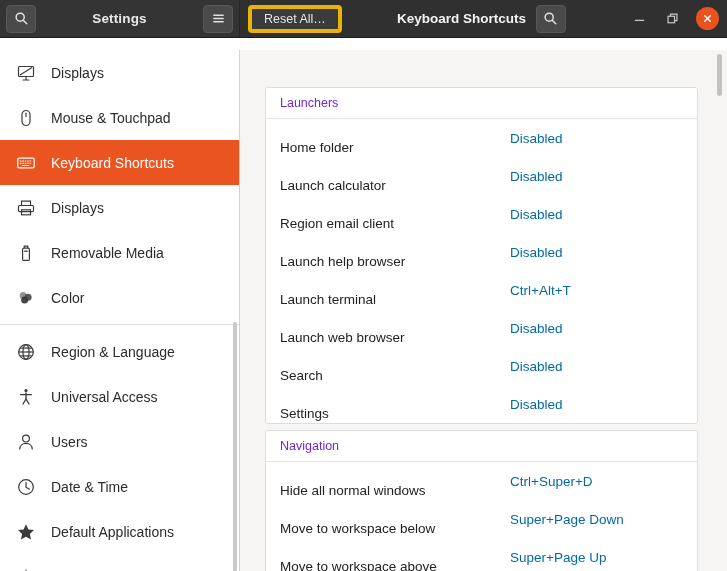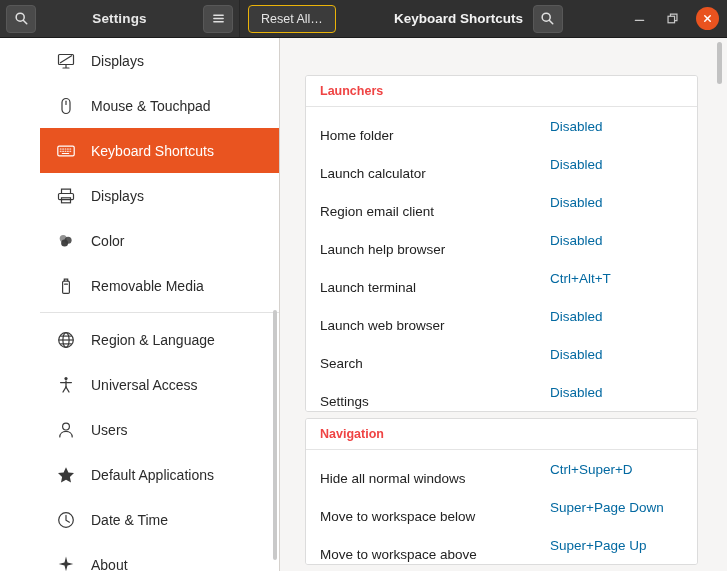--- a/index.html
+++ b/index.html
@@ -12,20 +12,21 @@
     background: #ffffff;
   }
 
   #app {
     position: relative;
     width: 727px;
     height: 571px;
     display: flex;
     flex-direction: column;
     background: #ffffff;
+    gap: 12px;
   }
 
   
   .headerbar {
     display: flex;
     height: 38px;
     min-height: 38px;
     background: #303030;
     border-bottom: 1px solid #1b1b1b;
     align-items: center;
@@ -80,21 +81,21 @@
     font-weight: bold;
     white-space: nowrap;
     margin-right: 10px;
   }
 
   .reset-btn {
     height: 28px;
     padding: 0 12px;
     border-radius: 4px;
     background: #3b3b3b;
-    border: 1px solid #eab308;
+    border: 4px solid #eab308;
     color: #e4e4e4;
     font-size: 12.5px;
     display: flex;
     align-items: center;
     cursor: pointer;
     white-space: nowrap;
   }
 
   .hb-spacer { flex: 1; }
 
@@ -126,21 +127,20 @@
   }
 
   
   .sidebar {
     width: 240px;
     min-width: 240px;
     background: #ffffff;
     border-right: 1px solid #d5d1cd;
     position: relative;
     overflow: hidden;
-    margin-left: 40px;
   }
 
   .sb-list { position: relative; }
 
   .sb-item {
     height: 45px;
     display: flex;
     align-items: center;
     padding-left: 15px;
     cursor: pointer;
@@ -205,22 +205,22 @@
     overflow: hidden;
     margin-bottom: 6px;
   }
 
   .section-header {
     height: 31px;
     display: flex;
     align-items: center;
     padding-left: 14px;
     font-size: 12.5px;
-    font-weight: bold;
-    color: #ef4444;
+    font-weight: normal;
+    color: #6d28d9;
     border-bottom: 1px solid #e4e4e4;
     background: #ffffff;
   }
 
   .row {
     height: 38px;
     display: flex;
     align-items: center;
     padding-left: 14px;
     cursor: pointer;
@@ -360,37 +360,37 @@
               <svg width="20" height="20" viewBox="0 0 20 20" fill="none" stroke="currentColor" stroke-width="1.2">
                 <path d="M5.5 7.5V3.2h9v4.3"></path>
                 <rect x="2.5" y="7.5" width="15" height="6.2" rx="1.2"></rect>
                 <rect x="5.5" y="11.8" width="9" height="5"></rect>
               </svg>
             </span>
             <span class="sb-label">Displays</span>
           </div>
           <div class="sb-item">
             <span class="sb-icon">
+              <svg width="20" height="20" viewBox="0 0 20 20" fill="none" stroke="currentColor" stroke-width="1.2">
+                <rect x="6.6" y="5.2" width="6.8" height="12.2" rx="1.2"></rect>
+                <path d="M8.3 5.2V3.1h3.4v2.1"></path>
+                <line x1="8.6" y1="8.2" x2="11.4" y2="8.2" stroke-linecap="round"></line>
+              </svg>
+            </span>
+            <span class="sb-label">Removable Media</span>
+          </div>
+          <div class="sb-item">
+            <span class="sb-icon">
               <svg width="20" height="20" viewBox="0 0 20 20" fill="currentColor">
                 <circle cx="7.2" cy="7.6" r="3.5" opacity=".55"></circle>
                 <circle cx="12.1" cy="9.2" r="3.5" opacity=".85"></circle>
                 <circle cx="8.6" cy="11.9" r="3.5" opacity=".95"></circle>
               </svg>
             </span>
             <span class="sb-label">Color</span>
-          </div>
-          <div class="sb-item">
-            <span class="sb-icon">
-              <svg width="20" height="20" viewBox="0 0 20 20" fill="none" stroke="currentColor" stroke-width="1.2">
-                <rect x="6.6" y="5.2" width="6.8" height="12.2" rx="1.2"></rect>
-                <path d="M8.3 5.2V3.1h3.4v2.1"></path>
-                <line x1="8.6" y1="8.2" x2="11.4" y2="8.2" stroke-linecap="round"></line>
-              </svg>
-            </span>
-            <span class="sb-label">Removable Media</span>
           </div>
           <div class="sb-divider"></div>
           <div class="sb-item">
             <span class="sb-icon">
               <svg width="20" height="20" viewBox="0 0 20 20" fill="none" stroke="currentColor" stroke-width="1.2">
                 <circle cx="10" cy="10" r="7.3"></circle>
                 <ellipse cx="10" cy="10" rx="3.1" ry="7.3"></ellipse>
                 <line x1="2.8" y1="10" x2="17.2" y2="10"></line>
                 <line x1="4.1" y1="6.1" x2="15.9" y2="6.1"></line>
                 <line x1="4.1" y1="13.9" x2="15.9" y2="13.9"></line>
@@ -414,34 +414,34 @@
             <span class="sb-icon">
               <svg width="20" height="20" viewBox="0 0 20 20" fill="none" stroke="currentColor" stroke-width="1.2">
                 <circle cx="10" cy="6.6" r="3.4"></circle>
                 <path d="M3.8 17c0-3.5 2.8-5.6 6.2-5.6s6.2 2.1 6.2 5.6" stroke-linecap="round"></path>
               </svg>
             </span>
             <span class="sb-label">Users</span>
           </div>
           <div class="sb-item">
             <span class="sb-icon">
+              <svg width="20" height="20" viewBox="0 0 20 20" fill="none" stroke="currentColor" stroke-width="1.2">
+                <circle cx="10" cy="10" r="7.3"></circle>
+                <polyline points="10,5.4 10,10.3 13.4,12.2" stroke-linecap="round" stroke-linejoin="round"></polyline>
+              </svg>
+            </span>
+            <span class="sb-label">Date &amp; Time</span>
+          </div>
+          <div class="sb-item">
+            <span class="sb-icon">
               <svg width="20" height="20" viewBox="0 0 20 20" fill="currentColor">
                 <polygon points="10,2.2 12.4,7.4 18,8.1 13.9,12 15,17.6 10,14.8 5,17.6 6.1,12 2,8.1 7.6,7.4"></polygon>
               </svg>
             </span>
             <span class="sb-label">Default Applications</span>
-          </div>
-          <div class="sb-item">
-            <span class="sb-icon">
-              <svg width="20" height="20" viewBox="0 0 20 20" fill="none" stroke="currentColor" stroke-width="1.2">
-                <circle cx="10" cy="10" r="7.3"></circle>
-                <polyline points="10,5.4 10,10.3 13.4,12.2" stroke-linecap="round" stroke-linejoin="round"></polyline>
-              </svg>
-            </span>
-            <span class="sb-label">Date &amp; Time</span>
           </div>
           <div class="sb-item">
             <span class="sb-icon">
               <svg width="20" height="20" viewBox="0 0 20 20" fill="currentColor">
                 <path d="M10 1.6 L11.5 7.4 L17.3 8.9 L11.5 10.4 L10 16.2 L8.5 10.4 L2.7 8.9 L8.5 7.4 Z"></path>
               </svg>
             </span>
             <span class="sb-label">About</span>
           </div>
         </div>

